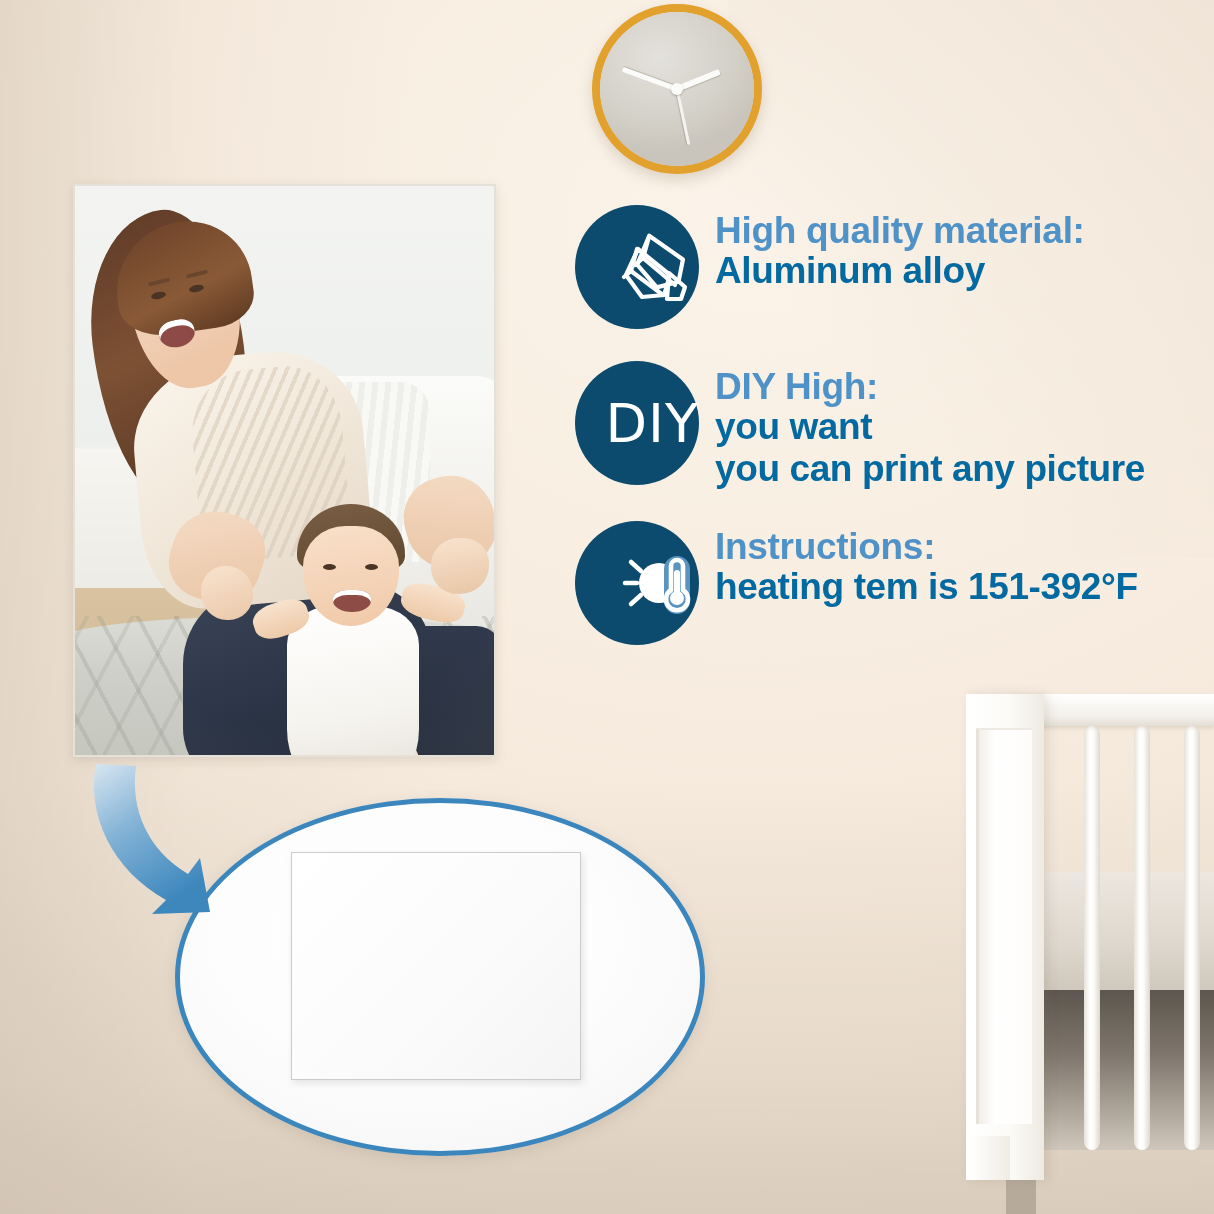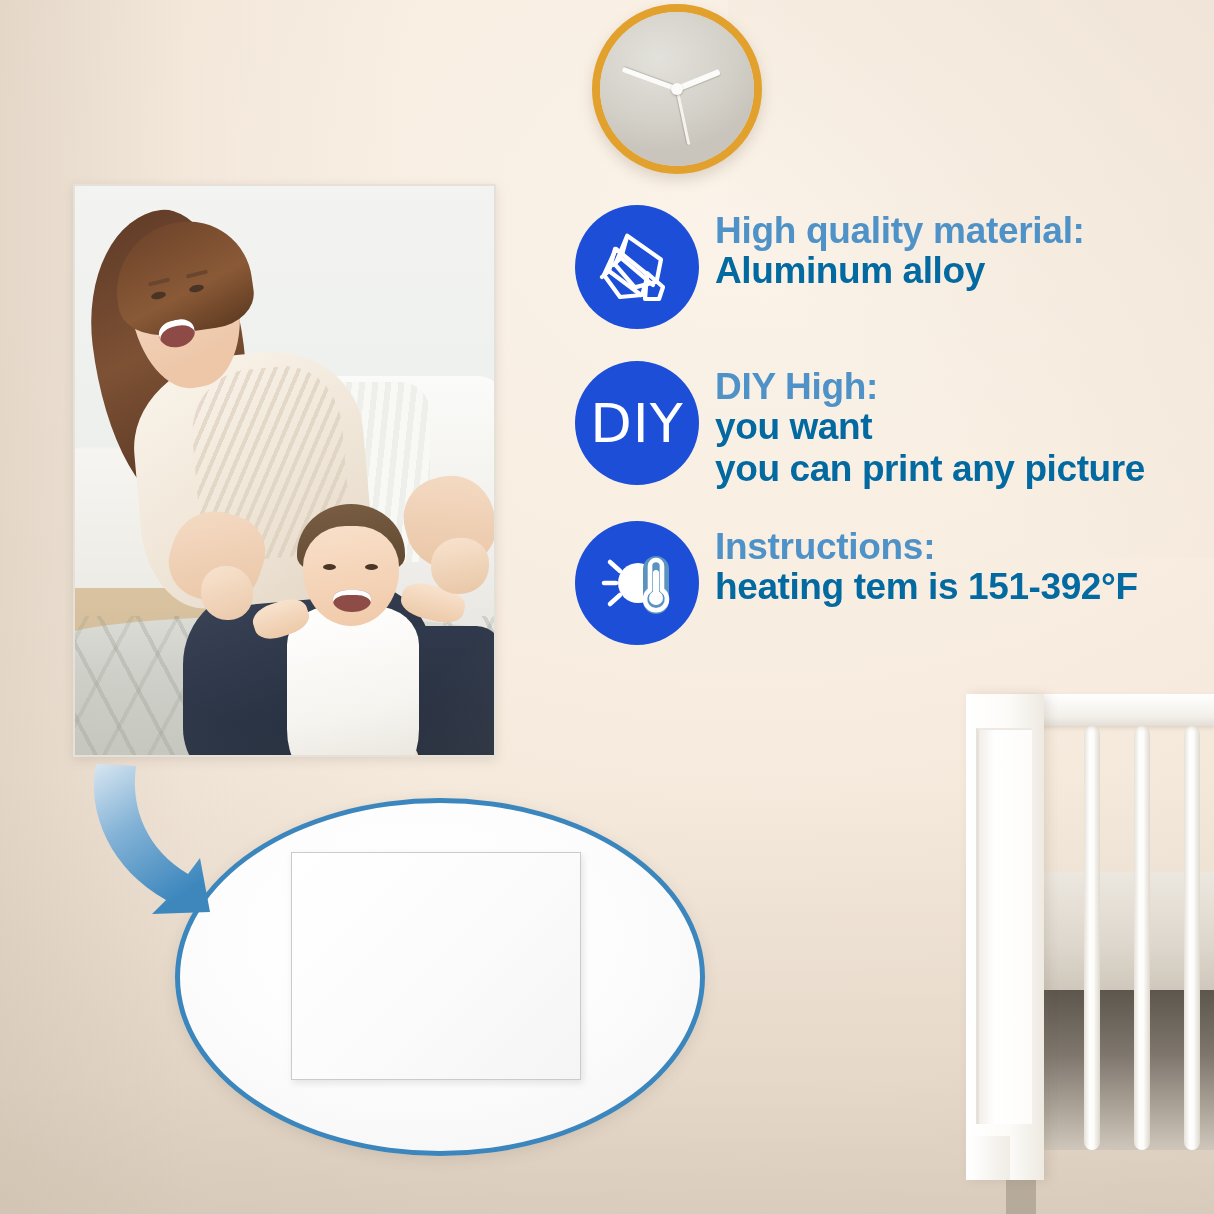--- a/index.html
+++ b/index.html
@@ -290,22 +290,22 @@
   .features { position: absolute; left: 575px; top: 205px; width: 640px; }
   .feature { position: relative; display: flex; align-items: flex-start; }
   .f1 { margin-top: 0; }
   .f2 { margin-top: 32px; }
   .f3 { margin-top: 32px; }
 
   .badge {
     flex: 0 0 auto;
     width: 124px; height: 124px;
     border-radius: 50%;
-    background: #1d4ed8;
-    display: flex; align-items: center; justify-content: center;
+    background: #0c4a6e;
+    display: flex; align-items: center; justify-content: flex-end;
     position: relative;
   }
   .badge-diy {
     color: #ffffff;
     font-size: 54px;
     letter-spacing: 1px;
     font-family: "DejaVu Sans", sans-serif;
     font-weight: 400;
   }
   .ftext { padding-left: 16px; padding-top: 6px; }

